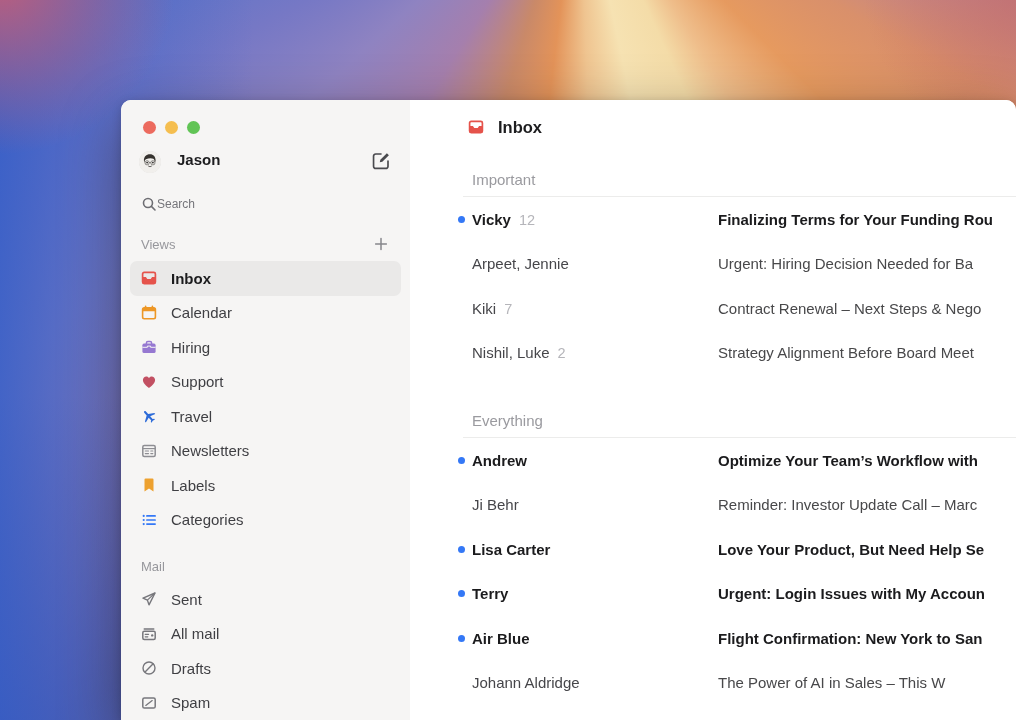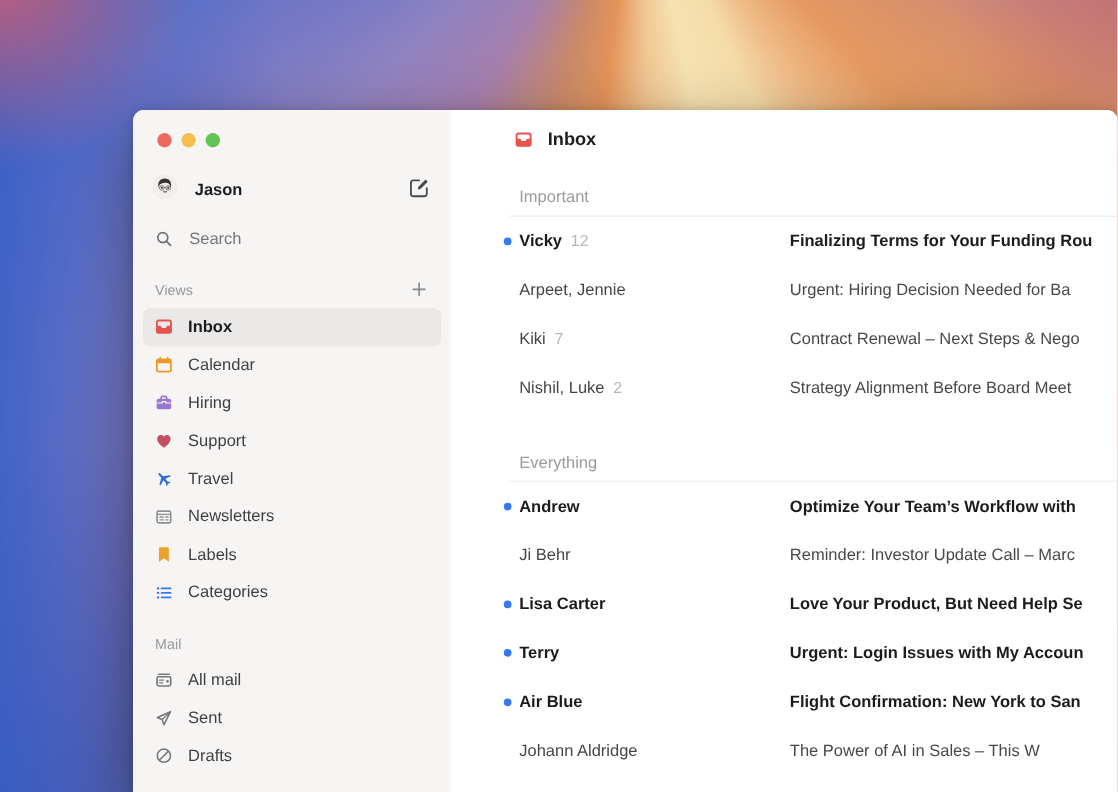--- a/index.html
+++ b/index.html
@@ -29,26 +29,26 @@
     box-shadow:0 20px 60px rgba(0,0,0,.40), 0 2px 10px rgba(0,0,0,.18);
     background:#fff;
   }
   
   .sidebar{
     width:289px;min-width:289px;background:#F6F5F4;
     display:flex;flex-direction:column;
   }
   .traffic{display:flex;gap:9px;padding:21px 0 0 22px;height:13px;}
   .tl{width:13px;height:13px;border-radius:50%;}
-  .user-row{margin-top:17px;height:30px;display:flex;align-items:flex-end;padding:0 19px 0 18px;}
+  .user-row{margin-top:17px;height:30px;display:flex;align-items:flex-start;padding:0 19px 0 18px;}
   .avatar{width:22px;height:22px;border-radius:50%;overflow:hidden;flex:0 0 auto;box-shadow:0 0 0 .5px rgba(0,0,0,.08) inset;}
   .user-name{margin-left:16px;font-size:15px;font-weight:700;color:#1D1D1F;flex:1;}
   .icon-btn{width:20px;height:20px;display:flex;align-items:center;justify-content:center;cursor:pointer;}
   .search-row{margin-top:21px;height:30px;display:flex;align-items:center;padding-left:20px;cursor:pointer;}
-  .search-row .lbl{margin-left:15px;font-size:15px;color:#75757A;}
+  .search-row .lbl{font-size:12px;color:#75757A;}
   .side-head{height:28px;display:flex;align-items:center;padding:0 21px 0 20px;}
   .side-head .lbl{font-size:13px;color:#97979C;flex:1;}
   .side-head.views{margin-top:17px;gap:12px;}
   .side-head.mail{margin-top:15px;}
   .side-list.views{margin-top:3px;}
   .side-list.mail{margin-top:2px;}
   .side-item{
     height:34.5px;margin:0 9px;border-radius:7px;
     display:flex;align-items:center;padding-left:11px;cursor:pointer;
   }
@@ -209,45 +209,54 @@
               <span class="lbl">Categories</span>
             </div>
           </div>
           <div class="side-head mail">
             <span class="lbl">Mail</span>
           </div>
           <div class="side-list mail">
             <div class="side-item">
               <span class="icn" style="color: rgb(119, 119, 124);">
                 <svg viewBox="0 0 16 16">
+                  <path d="M14 2 2 7.2l4.4 1.9L8 13.9 14 2z" fill="none" stroke="currentColor" stroke-width="1.4" stroke-linejoin="round"></path>
+                  <path d="M6.4 9.1 14 2" stroke="currentColor" stroke-width="1.2"></path>
+                </svg>
+              </span>
+              <span class="lbl">Sent</span>
+            </div>
+            <div class="side-item">
+              <span class="icn" style="color: rgb(119, 119, 124);">
+                <svg viewBox="0 0 16 16">
                   <path d="M3.2 3h9.6" stroke="currentColor" stroke-width="1.4" stroke-linecap="round"></path>
                   <rect x="1.8" y="5.2" width="12.4" height="8.4" rx="1.5" fill="none" stroke="currentColor" stroke-width="1.5"></rect>
                   <circle cx="11.2" cy="9.4" r="1.2" fill="currentColor"></circle>
                   <path d="M4.2 8.3h3.4M4.2 10.8h2.6" stroke="currentColor" stroke-width="1.2" stroke-linecap="round"></path>
                 </svg>
               </span>
               <span class="lbl">All mail</span>
             </div>
             <div class="side-item">
               <span class="icn" style="color: rgb(119, 119, 124);">
                 <svg viewBox="0 0 16 16">
-                  <path d="M14 2 2 7.2l4.4 1.9L8 13.9 14 2z" fill="none" stroke="currentColor" stroke-width="1.4" stroke-linejoin="round"></path>
-                  <path d="M6.4 9.1 14 2" stroke="currentColor" stroke-width="1.2"></path>
-                </svg>
-              </span>
-              <span class="lbl">Sent</span>
-            </div>
-            <div class="side-item">
-              <span class="icn" style="color: rgb(119, 119, 124);">
-                <svg viewBox="0 0 16 16">
                   <circle cx="8" cy="8" r="6" fill="none" stroke="currentColor" stroke-width="1.4"></circle>
                   <path d="M4.3 11.7 11.9 4.1" stroke="currentColor" stroke-width="1.4" stroke-linecap="round"></path>
                 </svg>
               </span>
               <span class="lbl">Drafts</span>
+            </div>
+            <div class="side-item">
+              <span class="icn" style="color: rgb(119, 119, 124);">
+                <svg viewBox="0 0 16 16">
+                  <rect x="1.8" y="3" width="12.4" height="10" rx="1.6" fill="none" stroke="currentColor" stroke-width="1.5"></rect>
+                  <path d="M4.8 10.4 11.2 5.6" stroke="currentColor" stroke-width="1.3" stroke-linecap="round"></path>
+                </svg>
+              </span>
+              <span class="lbl">Spam</span>
             </div>
           </div>
         </div>
     </aside>
 
     <main class="main">
       <div class="main-header">
         <span class="icn" id="main-header-icon" style="color: rgb(229, 83, 75);">
             <svg viewBox="0 0 16 16">
               <rect x="1.6" y="2.4" width="12.8" height="11.2" rx="1.6" fill="none" stroke="currentColor" stroke-width="1.7"></rect>

